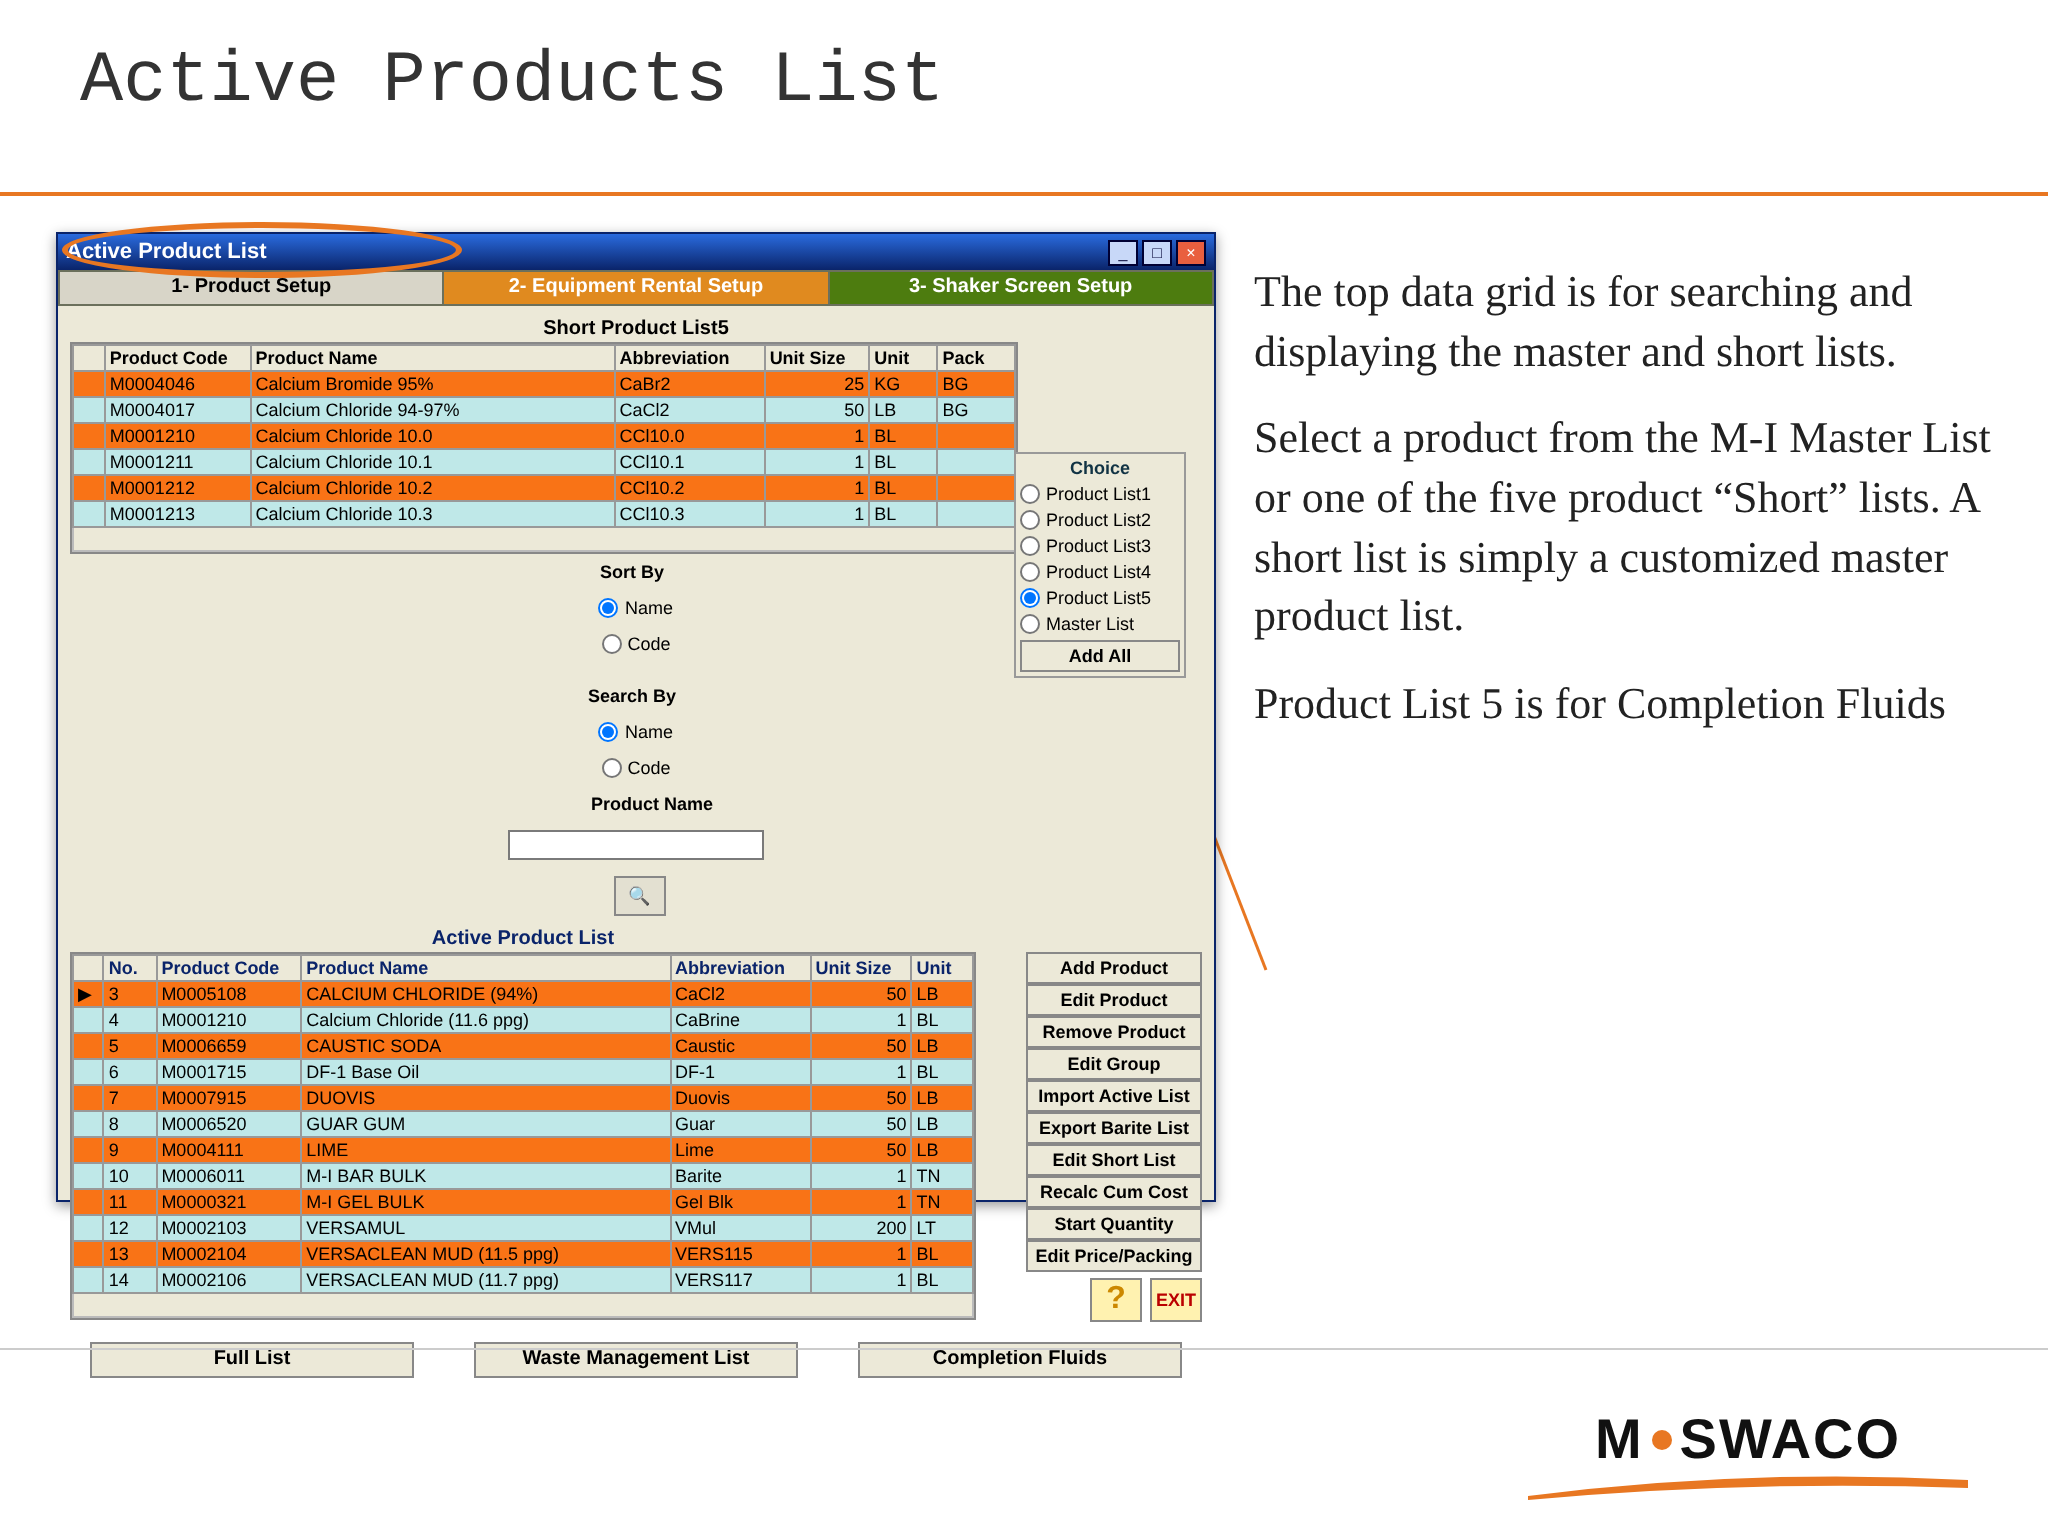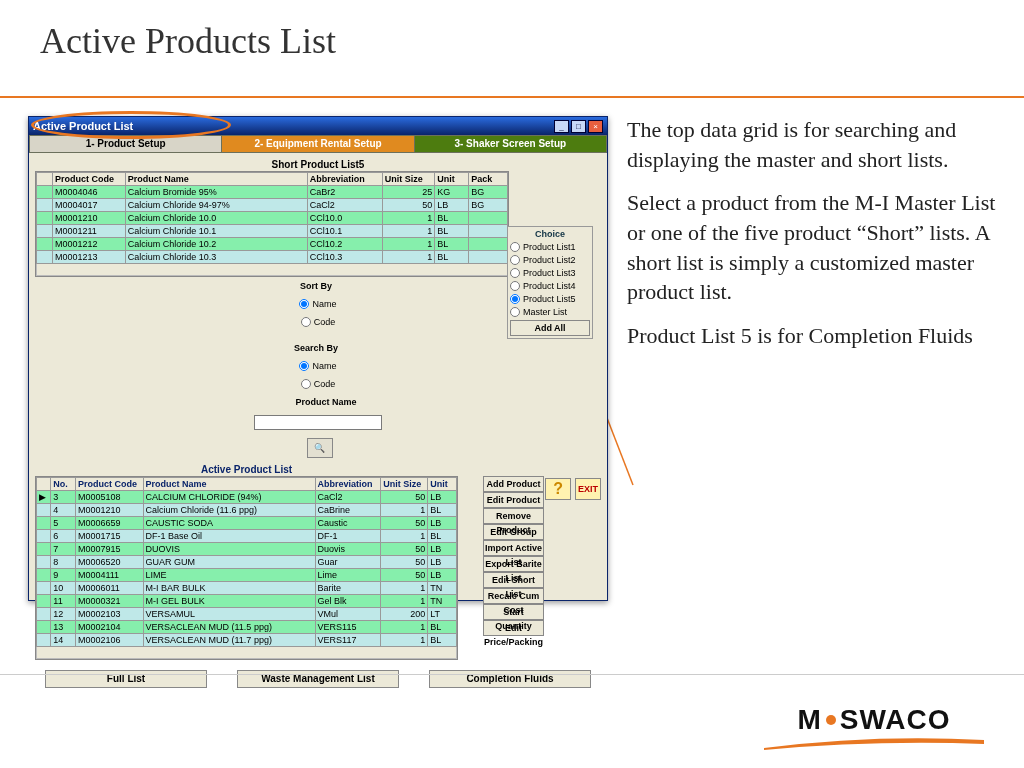--- a/index.html
+++ b/index.html
@@ -1,21 +1,21 @@
 <!DOCTYPE html>
 <html><head>
 <meta charset="utf-8">
 <style>
   * { box-sizing: border-box; }
   html, body { margin:0; padding:0; width:1024px; height:768px; font-family: Georgia, 'Times New Roman', serif; background:#fff; color:#000; }
   .slide { position:relative; width:1024px; height:768px; }
-  .title { position:absolute; top:20px; left:40px; font-size:36px; color:#333; font-family: Liberation Serif, serif; }
+  .title { position:absolute; top:20px; left:40px; font-size:36px; color:#333; font-family: Liberation Mono, monospace; }
   .hr1 { position:absolute; top:96px; left:0; right:0; border-top:2px solid #e87722; }
   .hr2 { position:absolute; top:674px; left:0; right:0; border-top:1px solid #ccc; }
-  .body-text { position:absolute; left:627px; top:115px; width:370px; font-size:22px; line-height:1.35; color:#222; }
+  .body-text { position:absolute; left:627px; top:131px; width:370px; font-size:22px; line-height:1.35; color:#222; }
   .body-text p { margin:0 0 14px 0; }
   .logo { position:absolute; right:40px; bottom:18px; display:flex; flex-direction:column; align-items:center; }
   .logo .top { font-family:Arial, sans-serif; font-weight:900; font-size:28px; letter-spacing:1px; color:#111; display:flex; align-items:center; gap:2px;}
   .logo .dot { width:10px; height:10px; background:#e87722; border-radius:50%; display:inline-block; margin:0 2px; }
   .logo .swoosh { width:220px; height:12px; margin-top:2px; }
 
   
   .win { position:absolute; left:28px; top:116px; width:580px; height:485px; background:#ece9d8; border:1px solid #0a246a; box-shadow:0 2px 6px rgba(0,0,0,.4); font-family:Tahoma, Arial, sans-serif; font-size:10px; color:#000; }
   .titlebar { height:18px; background:linear-gradient(#2a6bde,#0a246a); color:#fff; display:flex; align-items:center; padding:0 4px; }
   .titlebar .t { flex:1; font-size:11px; font-weight:bold; }
@@ -23,34 +23,34 @@
   .tbtn.close { background:#e95f3f; color:#fff; }
   .oval { position:absolute; left:2px; top:-6px; width:200px; height:28px; border:3px solid #e87722; border-radius:50%; pointer-events:none; }
 
   .tabs { display:flex; height:18px; }
   .tab { flex:1; text-align:center; font-size:10px; font-weight:bold; border:1px solid #6b705c; border-left:none; line-height:16px; }
   .tab:first-child { border-left:1px solid #6b705c; background:#d8d5c8; color:#000;}
   .tab.act   { background:#e08a1f; color:#fff;}
   .tab.blue  { background:#4d7c0f; color:#fff;}
   .content { padding:4px 6px; }
   .grid-title { text-align:center; font-size:10px; font-weight:bold; padding:2px 0 1px;}
-  table.grid { border-collapse:collapse; width:100%; background:#86efac; table-layout:fixed; }
+  table.grid { border-collapse:collapse; width:100%; background:#f97316; table-layout:fixed; }
   table.grid th, table.grid td { border:1px solid #999; font-size:9px; padding:1px 2px; height:12px; white-space:nowrap; overflow:hidden; }
   table.grid th { background:#ece9d8; font-weight:bold; text-align:left; }
   tr.alt td { background:#bfe8e8; }
   .radio-row { display:flex; align-items:center; gap:8px; padding:4px 2px; font-size:9px;flex-direction:column; }
   .radio-row .grp { display:flex; align-items:center; gap:3px; }
   .radio-row .lbl { font-weight:bold; margin-right:4px;}
   .radio-row input[type=radio]{ width:10px;height:10px;margin:0;}
   .pname { flex:0 0 auto; font-weight:bold; margin-left:16px; }
   .pname-in { height:15px; width:128px; border:1px solid #7a7a7a; background:#fff; }
   .iconbtn { width:26px; height:20px; border:1px solid #888; background:#e3e0d1; margin-left:4px; display:flex;align-items:center;justify-content:center;}
   .gridwrap { display:flex; gap:4px; }
   .leftcol { flex:1 1 auto; }
-  .rightcol { flex:0 0 88px; display:flex; flex-direction:row; gap:1px;margin-left:21px; }
+  .rightcol { flex:0 0 88px; display:flex; flex-direction:column; gap:1px;margin-left:21px; }
   .sbtn { height:16px; border:1px solid #888; background:#ece9d8; font-size:9px; font-weight:bold; text-align:center; line-height:14px; }
   .choicebox { border:1px solid #999; background:#ece9d8; padding:2px; font-size:9px; position:absolute; right:8px; top:55px; width:86px; }
   .choicebox .ctitle { font-weight:bold; text-align:center; color:#134; margin-bottom:1px;}
   .choicebox label { display:flex; align-items:center; gap:3px; height:13px;}
   .choicebox input{ width:10px;height:10px;margin:0;}
   .choicebox .addall { margin-top:2px; height:16px; border:1px solid #888; background:#ece9d8; font-weight:bold; text-align:center; line-height:14px; }
   .bottombtns { display:flex; gap:30px; margin-top:10px; padding:0 10px 6px; }
   .bigbtn { flex:1; height:18px; border:1px solid #888; background:#ece9d8; font-size:10px; font-weight:bold; text-align:center; line-height:16px; }
   .scrollhint { height:12px; background:#ece9d8; border:1px solid #bbb; border-top:none; }
   .helpicons { display:flex; gap:4px; justify-content:flex-end; margin-top:2px;}

